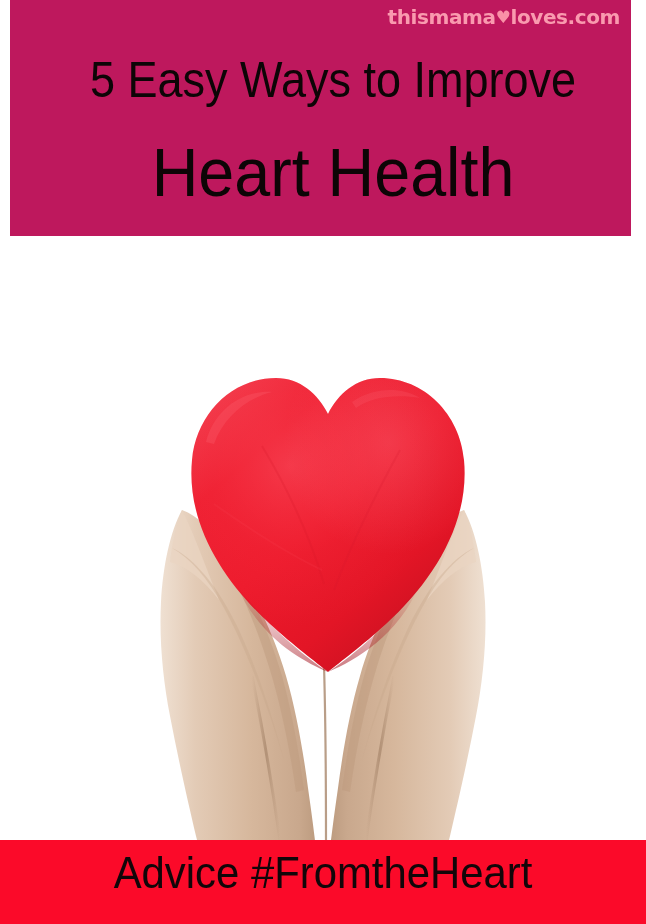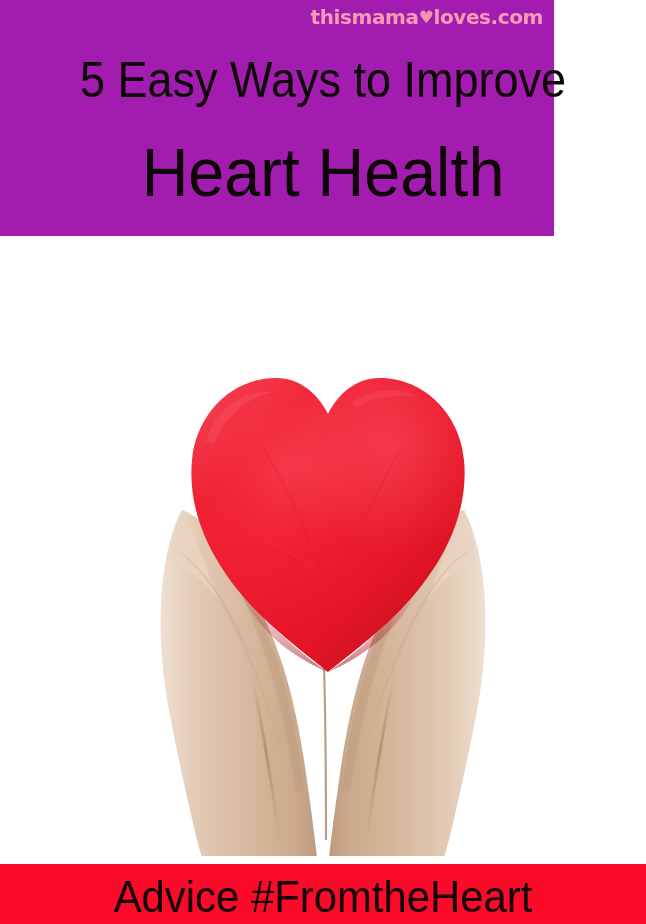--- a/index.html
+++ b/index.html
@@ -15,25 +15,25 @@
     position: relative;
     width: 646px;
     height: 924px;
     background: #ffffff;
     overflow: hidden;
   }
 
   
   .top-banner {
     position: absolute;
-    left: 0;
+    left: 10px;
     top: 0;
-    width: 554px;
+    width: 621px;
     height: 236px;
-    background: #a21caf;
+    background: #be185d;
   }
 
   .watermark {
     position: absolute;
     right: 11px;
     top: 4px;
     font-family: "DejaVu Sans", sans-serif;
     font-size: 20px;
     font-weight: 700;
     letter-spacing: -0.4px;
@@ -97,21 +97,21 @@
     top: 0;
     display: block;
   }
 
   
   .bottom-banner {
     position: absolute;
     left: 0;
     bottom: 0;
     width: 646px;
-    height: 60px;
+    height: 84px;
     background: #fb0a29;
   }
 
   .bottom-banner-text {
     position: absolute;
     left: 0;
     top: 2px;
     width: 646px;
     text-align: center;
     font-family: "Liberation Sans Narrow", "Liberation Sans", sans-serif;

